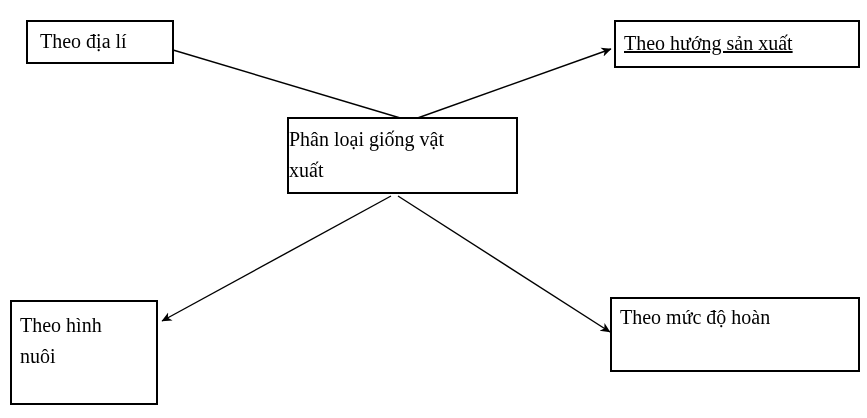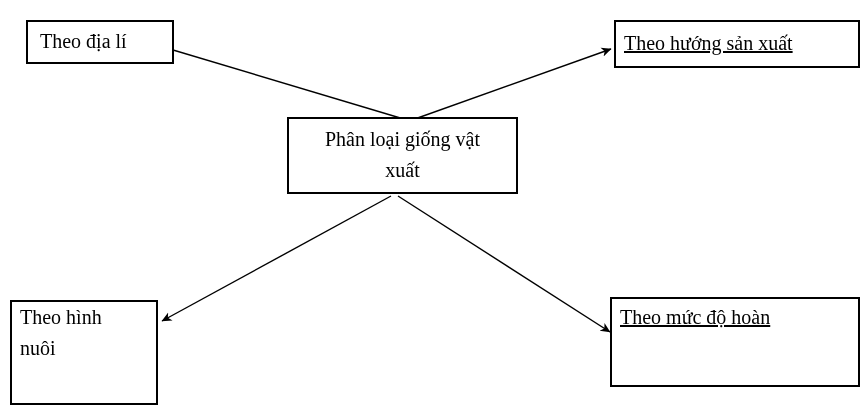--- a/index.html
+++ b/index.html
@@ -23,23 +23,23 @@
     box-sizing: border-box;
     border: 2px solid #000000;
     background: #ffffff;
     font-size: 20px;
     line-height: 31px;
     white-space: nowrap;
   }
   .node .line { display: block; }
   .node-top-left     { left: 10px;  top: 20px;  width: 148px; height: 44px;  padding: 4px 4px 0 12px; margin-left: 16px; }
   .node-top-right    { left: 614px; top: 20px;  width: 246px; height: 48px;  padding: 6px 4px 0 8px; text-decoration: underline; }
-  .node-center       { left: 287px; top: 117px; width: 231px; height: 77px;  padding-top: 5px; text-align: center; }
-  .node-bottom-left  { left: 10px;  top: 300px; width: 148px; height: 105px; padding: 0 4px 0 8px; }
-  .node-bottom-right { left: 610px; top: 297px; width: 250px; height: 90px;  padding: 3px 4px 0 8px; text-decoration: underline; }
+  .node-center       { left: 287px; top: 117px; width: 231px; height: 77px;  padding-top: 5px; }
+  .node-bottom-left  { left: 10px;  top: 300px; width: 148px; height: 105px; padding: 8px 4px 0 8px; }
+  .node-bottom-right { left: 610px; top: 297px; width: 250px; height: 75px;  padding: 3px 4px 0 8px; }
 </style>
 </head>
 <body>
 
 <div class="canvas">
 
   <svg class="arrow-layer" width="867" height="418" viewBox="0 0 867 418" xmlns="http://www.w3.org/2000/svg">
     <defs>
       <marker id="ah" markerWidth="14" markerHeight="12" refX="9.5" refY="5" orient="auto" markerUnits="userSpaceOnUse">
         <path d="M0,0.4 L10,5 L0,9.6 L2.8,5 Z" fill="#000000"></path>

